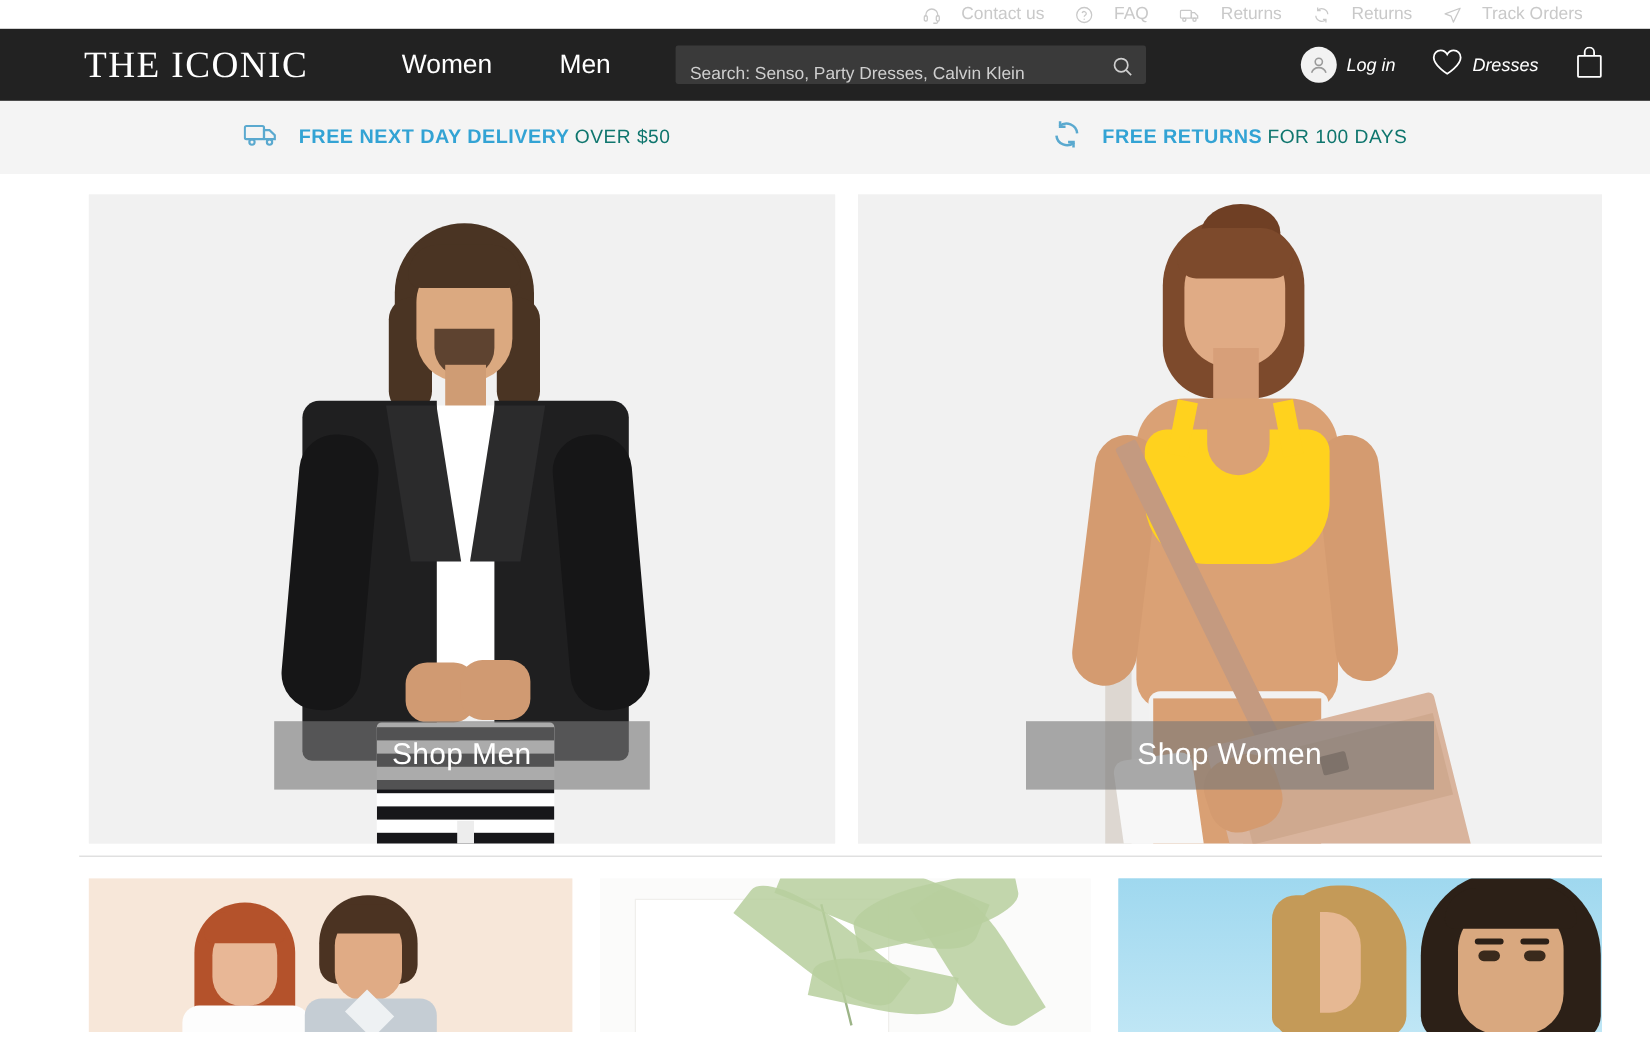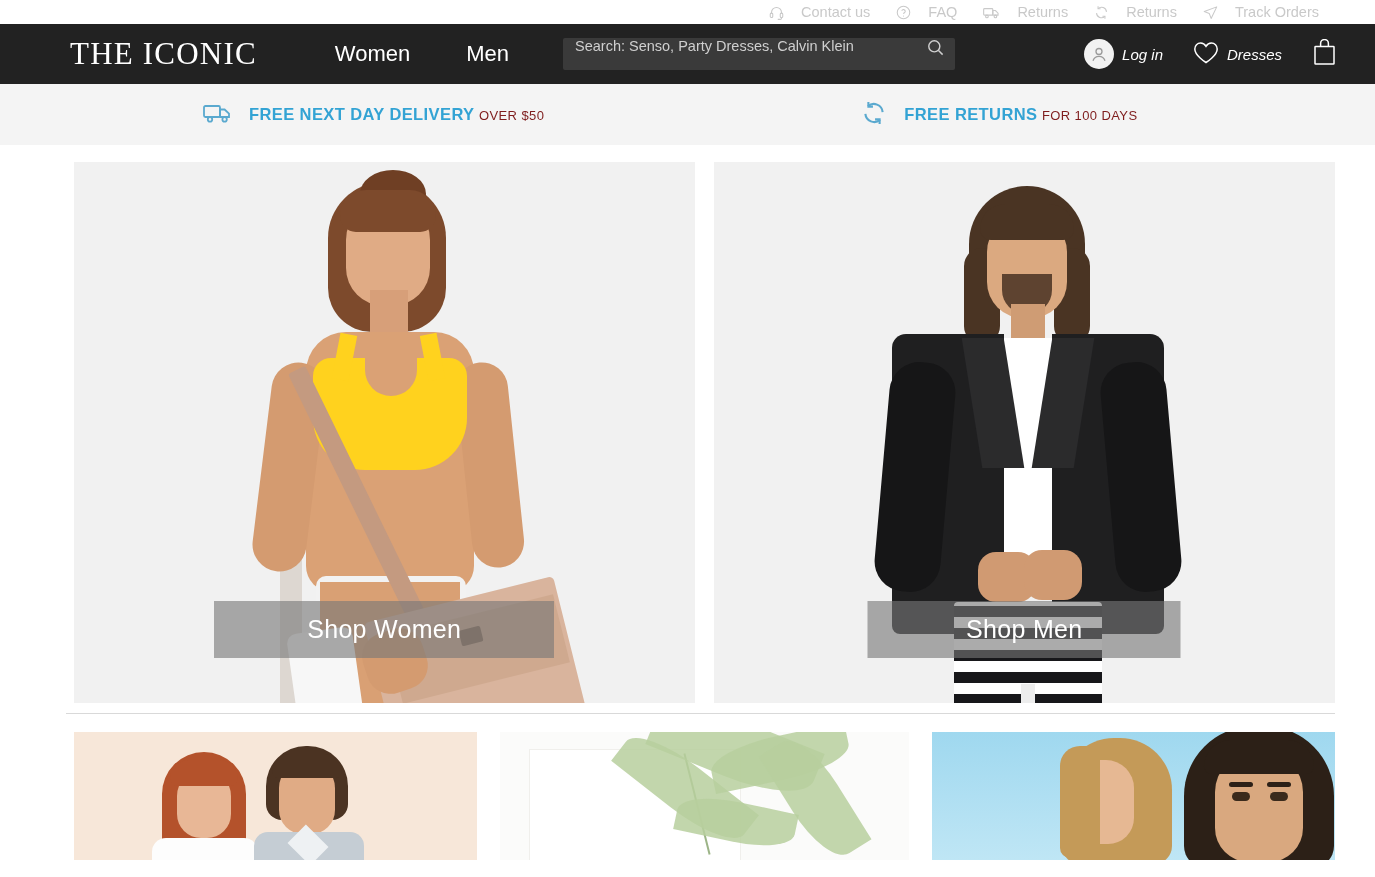--- a/index.html
+++ b/index.html
@@ -62,21 +62,21 @@
     white-space: nowrap;
     text-align: center;
   }
   .search-wrap {
     margin-left: 54px;
     width: 392px;
     height: 32px;
     background: #3a3a3a;
     border-radius: 2px;
     display: flex;
-    align-items: flex-start;
+    align-items: flex-end;
     padding: 0 10px 0 12px;
     cursor: text;
   }
   .search-input {
     flex: 1;
     background: transparent;
     border: none;
     outline: none;
     color: #cfcfcf;
     font-size: 14.5px;
@@ -116,21 +116,21 @@
   }
   .promo-item {
     display: flex;
     align-items: center;
     gap: 16px;
     cursor: pointer;
   }
   .promo-1 { margin-left: 203px; }
   .promo-2 { margin-left: 316px; }
   .promo-strong { color: #33a3d4; font-size: 16.5px; font-weight: bold; letter-spacing: .4px; }
-  .promo-light  { color: #7f1d1d; font-size: 13px; letter-spacing: .4px; }
+  .promo-light  { color: #0f766e; font-size: 16px; letter-spacing: .4px; }
 
   
   .hero-row {
     display: flex;
     gap: 19px;
     padding: 17px 40px 0 74px;
     height: 541px;
   }
   .hero-tile {
     position: relative;
@@ -407,20 +407,52 @@
       </svg>
     </span>
     <span>
       <span class="promo-strong">FREE RETURNS</span>
       <span class="promo-light">FOR 100 DAYS</span>
     </span>
   </div>
 </div>
 
 <div class="hero-row">
+
+  <div class="hero-tile hero-right">
+    <div class="photo-bg">
+      <div class="m-hair"></div>
+      <div class="m-hair-long-l"></div>
+      <div class="m-hair-long-r"></div>
+      <div class="m-face"></div>
+      <div class="m-fringe"></div>
+      <div class="m-beard"></div>
+      <div class="m-neck"></div>
+      <div class="m-tee"></div>
+      <div class="m-jacket-l"></div>
+      <div class="m-jacket-r"></div>
+      <div class="m-lapel-l"></div>
+      <div class="m-lapel-r"></div>
+      <div class="m-sleeve-l"></div>
+      <div class="m-sleeve-r"></div>
+      <div class="m-shorts">
+        <div class="m-stripe" style="top:4px"></div>
+        <div class="m-stripe" style="top:26px"></div>
+        <div class="m-stripe" style="top:48px"></div>
+        <div class="m-stripe" style="top:70px"></div>
+        <div class="m-stripe" style="top:92px"></div>
+
+      </div>
+      <div class="m-short-gap"></div>
+      <div class="m-hand-l"></div>
+      <div class="m-hand-r"></div>
+
+    </div>
+    <div class="hero-cta">Shop Men</div>
+  </div>
 
   <div class="hero-tile hero-left">
     <div class="photo-bg">
       <div class="w-post"></div>
       <div class="w-hair-back"></div>
       <div class="w-bun"></div>
       <div class="w-face"></div>
       <div class="w-fringe"></div>
       <div class="w-neck"></div>
       <div class="w-torso"></div>
@@ -435,52 +467,20 @@
       <div class="w-bra-strap-r"></div>
       <div class="w-bagstrap"></div>
       <div class="w-mesh"></div>
       <div class="w-bag"></div>
       <div class="w-bag-flap"></div>
       <div class="w-bag-clasp"></div>
       <div class="w-hand"></div>
     </div>
     <div class="hero-cta">Shop Women</div>
   </div>
-
-  <div class="hero-tile hero-right">
-    <div class="photo-bg">
-      <div class="m-hair"></div>
-      <div class="m-hair-long-l"></div>
-      <div class="m-hair-long-r"></div>
-      <div class="m-face"></div>
-      <div class="m-fringe"></div>
-      <div class="m-beard"></div>
-      <div class="m-neck"></div>
-      <div class="m-tee"></div>
-      <div class="m-jacket-l"></div>
-      <div class="m-jacket-r"></div>
-      <div class="m-lapel-l"></div>
-      <div class="m-lapel-r"></div>
-      <div class="m-sleeve-l"></div>
-      <div class="m-sleeve-r"></div>
-      <div class="m-shorts">
-        <div class="m-stripe" style="top:4px"></div>
-        <div class="m-stripe" style="top:26px"></div>
-        <div class="m-stripe" style="top:48px"></div>
-        <div class="m-stripe" style="top:70px"></div>
-        <div class="m-stripe" style="top:92px"></div>
-
-      </div>
-      <div class="m-short-gap"></div>
-      <div class="m-hand-l"></div>
-      <div class="m-hand-r"></div>
-
-    </div>
-    <div class="hero-cta">Shop Men</div>
-  </div>
 </div>
 
 <div class="divider"></div>
 
 <div class="tile-row">
 
   <div class="tile tile-1">
     <div class="t1-w-hair"></div>
       <div class="t1-w-face"></div>
       <div class="t1-w-fringe"></div>

